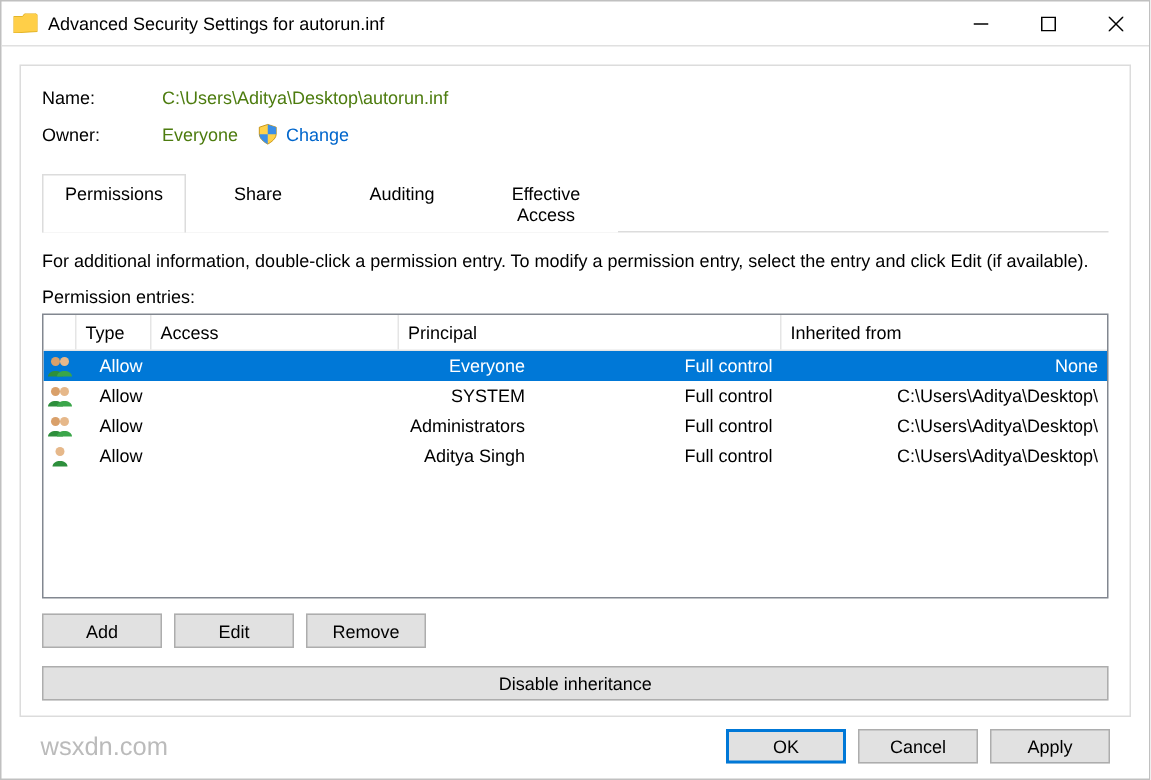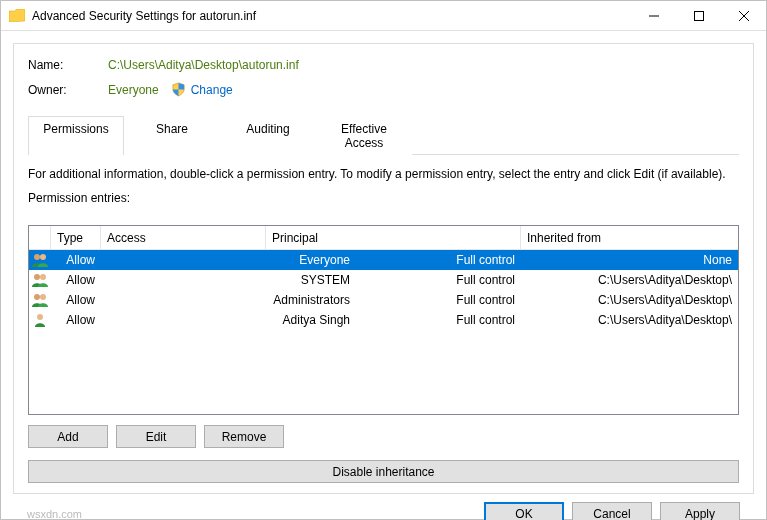--- a/index.html
+++ b/index.html
@@ -14,39 +14,39 @@
   .panel { flex: 1; border: 1px solid #dcdcdc; padding: 14px 14px 10px 14px; display: flex; flex-direction: column; }
   .info-row { display: flex; margin-bottom: 10px; align-items: center; }
   .info-label { width: 80px; color: #000; }
   .info-val { color: #4d7c0f; }
   .shield { width: 15px; height: 15px; margin: 0 5px 0 12px; display:inline-block; vertical-align: middle; }
   .link { color: #0066cc; cursor: pointer; }
   .tabs { display: flex; border-bottom: 1px solid #dcdcdc; margin-top: 8px; }
   .tab { padding: 5px 14px; width: 96px; text-align: center; border: 1px solid transparent; border-bottom: none; position: relative; top: 1px; background: #fff; cursor: pointer; color:#000;}
   .tab.active { border-color: #dcdcdc; background: #fff; }
   .desc { margin: 12px 0 10px 0; color: #000; }
-  .sub { margin-bottom: 20px; color: #000; }
+  .sub { margin-bottom: 4px; color: #000; }
   .grid { border: 1px solid #828790; height: 190px; overflow: hidden; background: #fff; }
   .grid-head, .grid-row { display: flex; align-items: center; height: 20px; text-align: right; }
   .grid-head { height: 24px; border-bottom: 1px solid #e5e5e5; }
   .grid-head .col { padding: 3px 6px; font-weight: normal; color: #000; border-right: 1px solid #e5e5e5; height:100%; display:flex; align-items:center; }
   .grid-row .col { padding: 0 6px; color: #000; }
   .grid-row.selected { background: #0078d7; }
   .grid-row.selected .col { color: #fff; }
   .c-icon { width: 22px; flex: 0 0 22px; display:flex; align-items:center; justify-content:center; padding:0 !important; }
   .c-type { width: 50px; flex: 0 0 50px; }
   .c-principal { flex: 0 0 255px; }
   .c-access { flex: 0 0 165px; }
   .c-inherited { flex: 1; }
   .btn-row { display: flex; gap: 8px; margin-top: 10px; }
   .btn { min-width: 80px; height: 23px; border: 1px solid #adadad; background: #e1e1e1; display: flex; align-items: center; justify-content: center; cursor: pointer; color:#000; padding: 0 10px; }
   .btn.def { border: 2px solid #0078d7; }
   .disable-row { margin-top: 12px; }
   .footer { display: flex; justify-content: flex-end; gap: 8px; padding: 8px 14px 10px 14px; }
-  .watermark { color: #bbb; font-size: 11px; }
+  .watermark { color: #bbb; font-size: 17px; }
 </style>
 </head>
 <body>
 
 <div class="window">
   <div class="titlebar">
     <svg class="folder-icon" viewBox="0 0 16 13">
         <path d="M0 2 L6 2 L7.5 0 L15 0 L16 1 L16 12 L0 13 Z" fill="#ffcf48" stroke="#d9a400" stroke-width="0.5"></path>
       </svg>
     <div class="title">Advanced Security Settings for autorun.inf</div>

